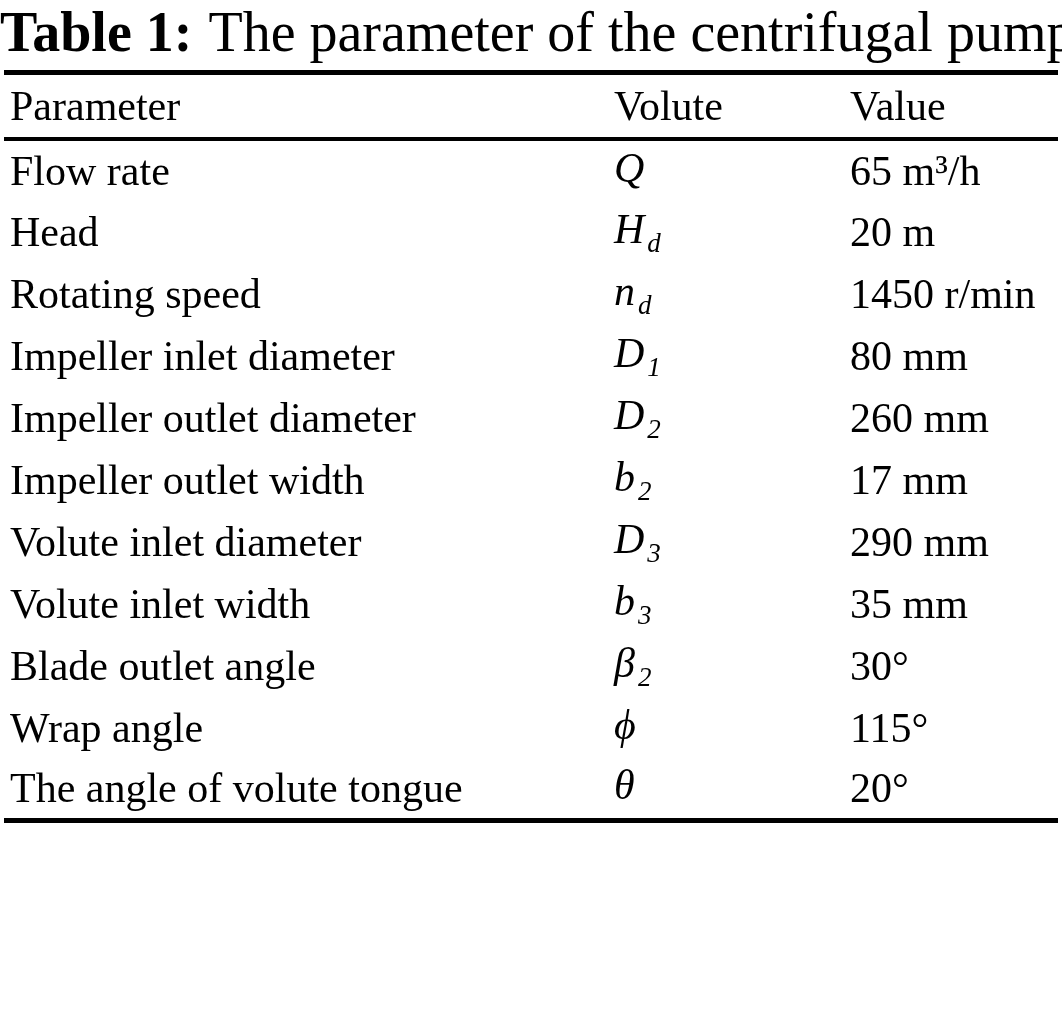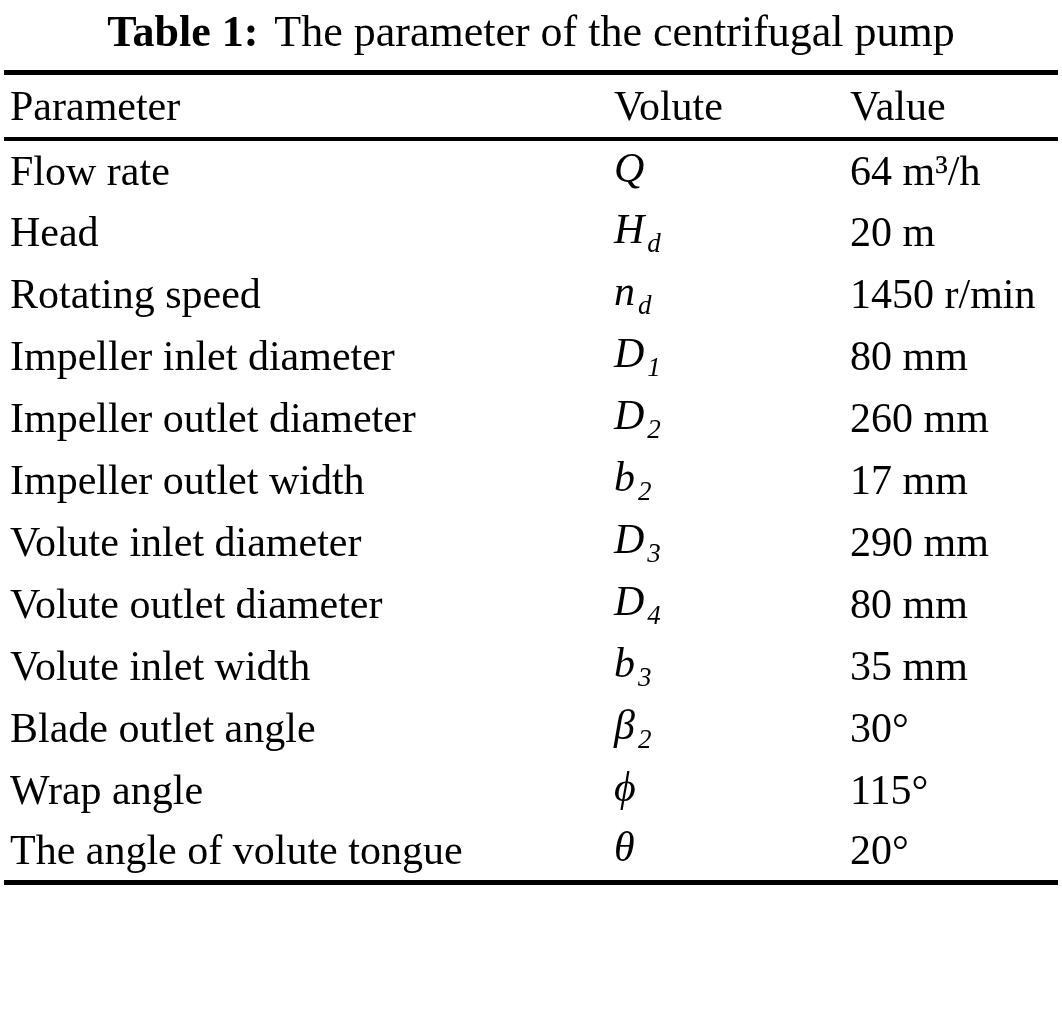--- a/index.html
+++ b/index.html
@@ -6,21 +6,21 @@
   html, body {
     width: 1062px; height: 1025px;
     background: #ffffff; color: #000000;
     font-family: "Liberation Serif", "DejaVu Serif", serif;
     overflow: hidden;
   }
   .caption {
     height: 70px;
     padding-top: 2px;
     text-align: center;
-    font-size: 44px;
+    font-size: 56px;
     line-height: 60px;
     white-space: nowrap;
   }
   .caption .cap-label { font-weight: bold; margin-right: 16px; }
   table.params {
     width: 1054px;
     margin-left: 4px;
     border-collapse: collapse;
     table-layout: fixed;
     border-top: 5px solid #000;
@@ -73,21 +73,21 @@
     <tr>
       <th class="pad-l">Parameter</th>
       <th>Volute</th>
       <th>Value</th>
     </tr>
   </thead>
   <tbody>
   <tr>
     <td class="pad-l">Flow rate</td>
     <td><span class="sym">Q</span><span class="sub"></span></td>
-    <td>64 m³/h</td>
+    <td>65 m³/h</td>
   </tr>
 
   <tr>
     <td class="pad-l">Head</td>
     <td><span class="sym">H</span><span class="sub">d</span></td>
     <td>20 m</td>
   </tr>
 
   <tr>
     <td class="pad-l">Rotating speed</td>
@@ -114,25 +114,20 @@
     <td><span class="sym">b</span><span class="sub">2</span></td>
     <td>17 mm</td>
   </tr>
 
   <tr>
     <td class="pad-l">Volute inlet diameter</td>
     <td><span class="sym">D</span><span class="sub">3</span></td>
     <td>290 mm</td>
   </tr>
 
-  <tr>
-    <td class="pad-l">Volute outlet diameter</td>
-    <td><span class="sym">D</span><span class="sub">4</span></td>
-    <td>80 mm</td>
-  </tr>
 
   <tr>
     <td class="pad-l">Volute inlet width</td>
     <td><span class="sym">b</span><span class="sub">3</span></td>
     <td>35 mm</td>
   </tr>
 
   <tr>
     <td class="pad-l">Blade outlet angle</td>
     <td><span class="sym">β</span><span class="sub">2</span></td>

